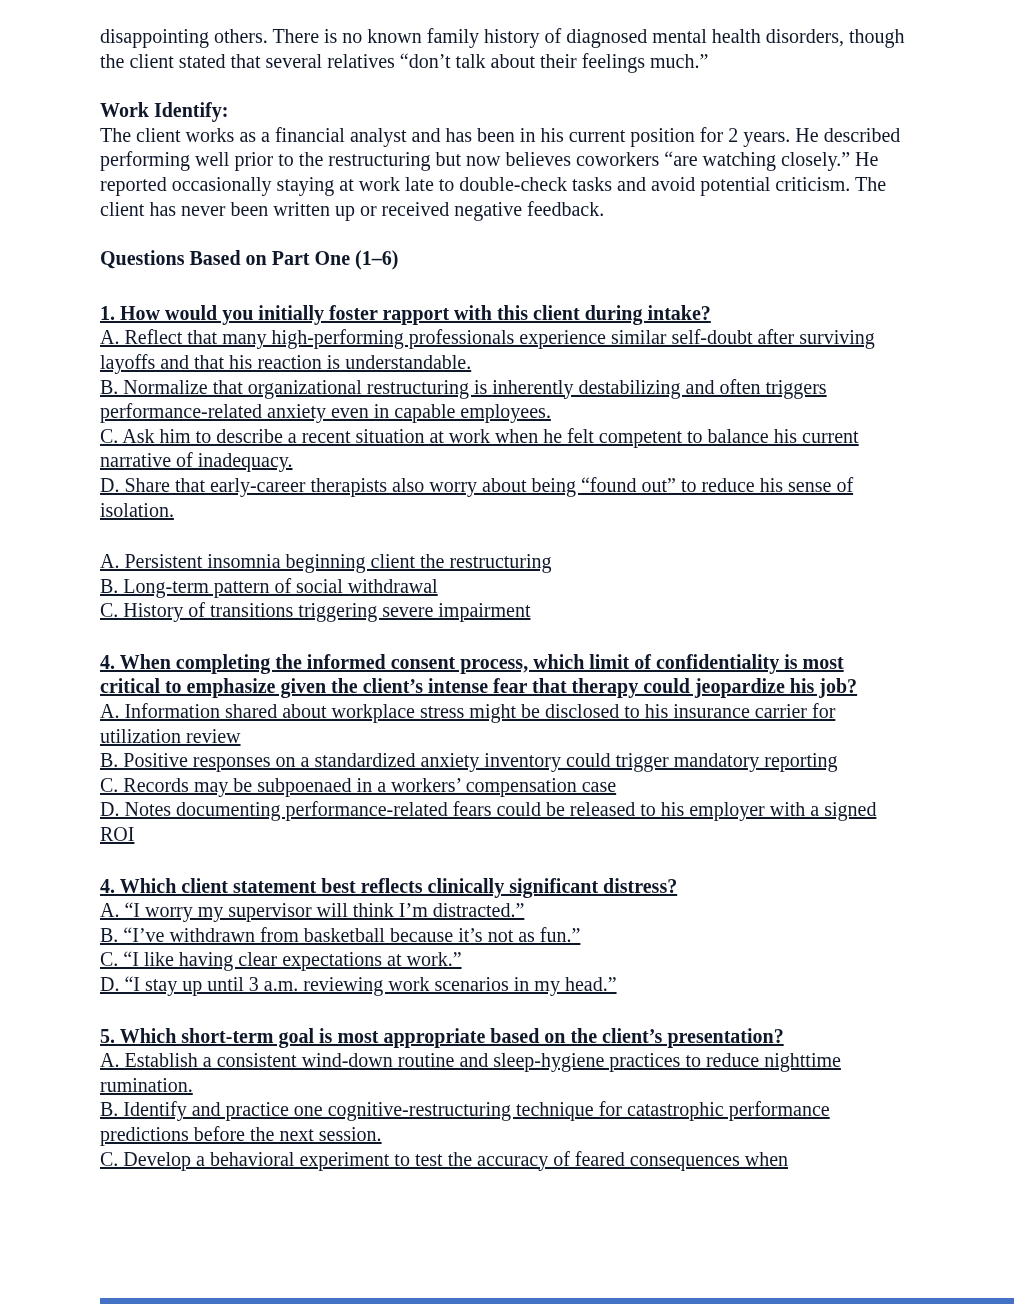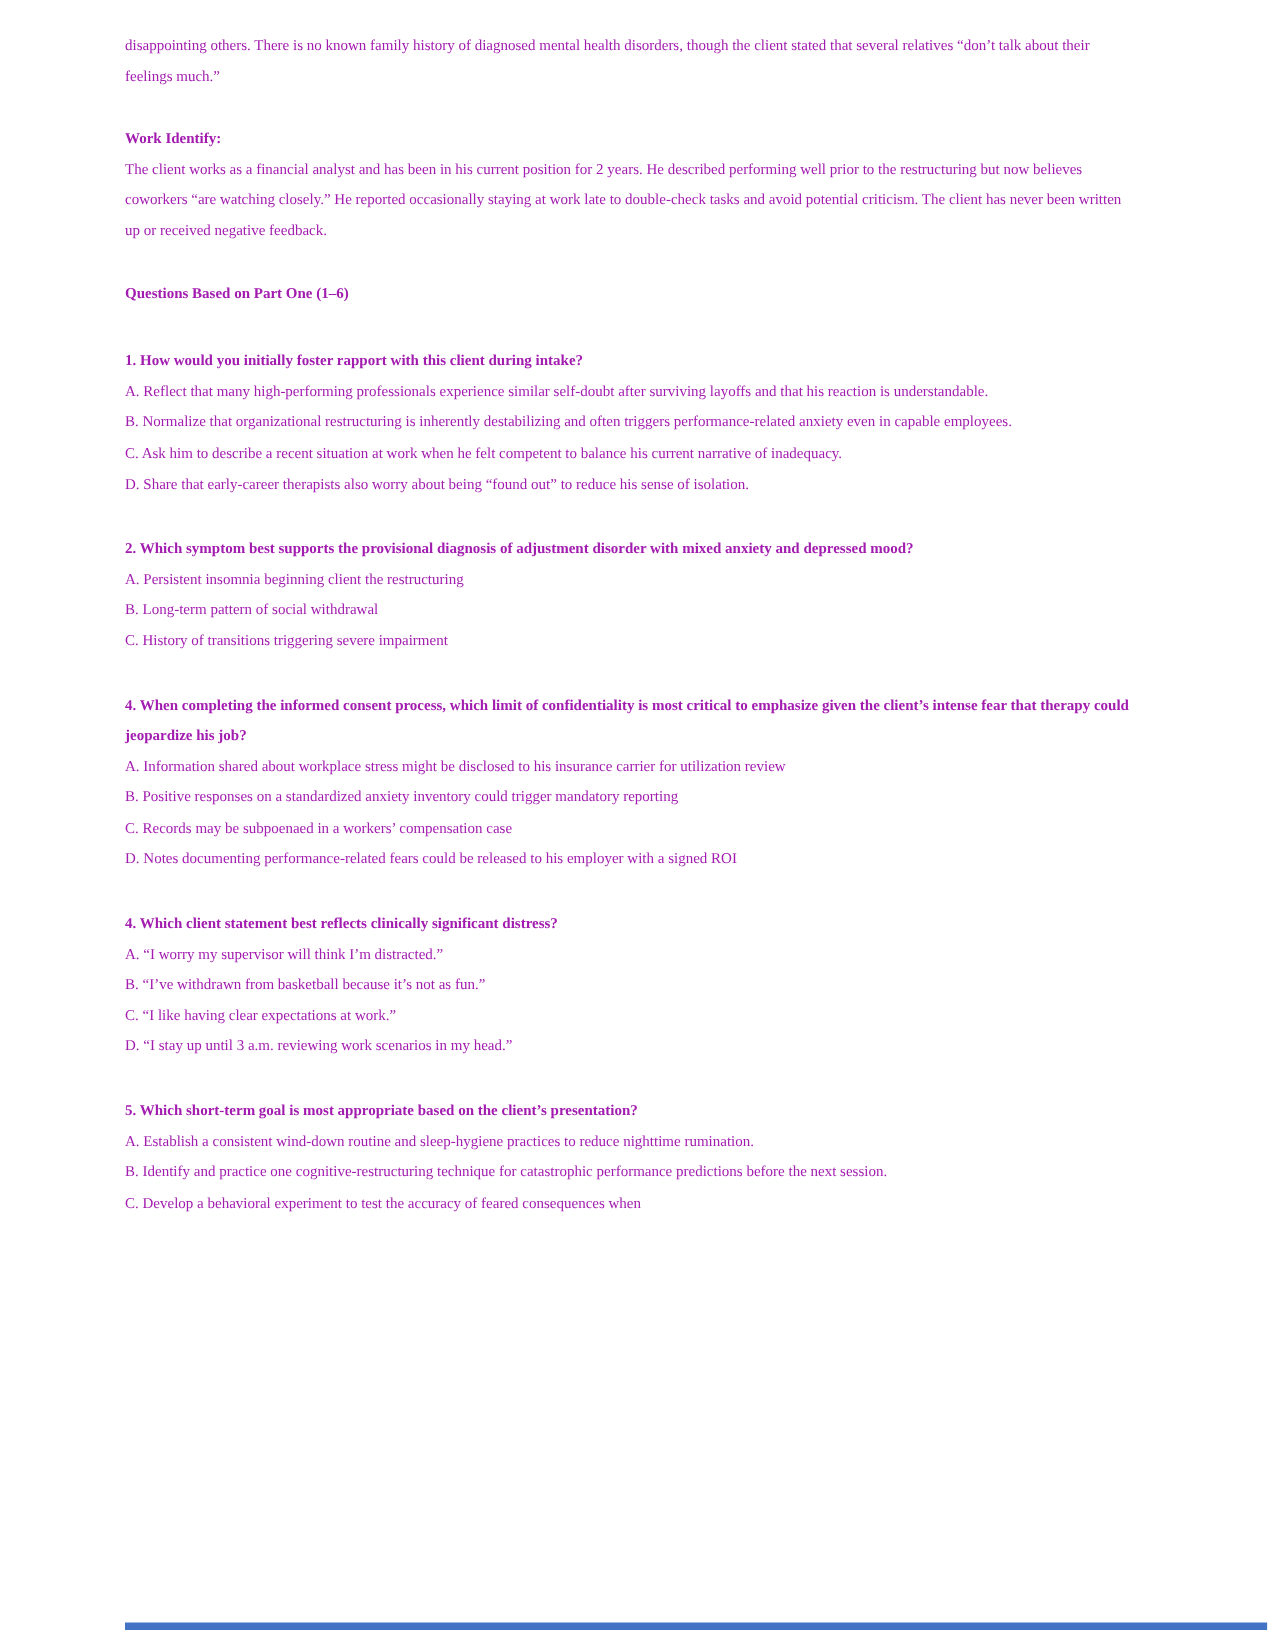--- a/index.html
+++ b/index.html
@@ -7,35 +7,36 @@
     padding: 0;
     background: #ffffff;
   }
   .page {
     position: relative;
     width: 1014px;
     height: 1304px;
     background: #ffffff;
     overflow: hidden;
     font-family: "Liberation Serif", "DejaVu Serif", serif;
-    font-size: 12px;
+    font-size: 20px;
     line-height: 24.6px;
-    color: #a21caf;
+    color: #0f172a;
   }
   .content {
     position: absolute;
     left: 100px;
     top: 24px;
     width: 806px;
   }
   .block {
     margin: 0 0 25px 0;
   }
   .qblock {
     margin: 5px 0 27px 0;
+    text-decoration: underline;
   }
   .bold {
     font-weight: bold;
   }
   .sect-heading {
     margin-bottom: 30px;
   }
   .bottom-bar {
     position: absolute;
     left: 100px;
@@ -61,21 +62,20 @@
 
     <div class="qblock">
       <div class="bold">1. How would you initially foster rapport with this client during intake?</div>
       <div>A. Reflect that many high-performing professionals experience similar self-doubt after surviving layoffs and that his reaction is understandable.</div>
       <div>B. Normalize that organizational restructuring is inherently destabilizing and often triggers performance-related anxiety even in capable employees.</div>
       <div>C. Ask him to describe a recent situation at work when he felt competent to balance his current narrative of inadequacy.</div>
       <div>D. Share that early-career therapists also worry about being “found out” to reduce his sense of isolation.</div>
     </div>
 
     <div class="qblock">
-      <div class="bold">2. Which symptom best supports the provisional diagnosis of adjustment disorder with mixed anxiety and depressed mood?</div>
       <div>A. Persistent insomnia beginning client the restructuring</div>
       <div>B. Long-term pattern of social withdrawal</div>
       <div>C. History of transitions triggering severe impairment</div>
     </div>
 
     <div class="qblock">
       <div class="bold">4. When completing the informed consent process, which limit of confidentiality is most critical to emphasize given the client’s intense fear that therapy could jeopardize his job?</div>
       <div>A. Information shared about workplace stress might be disclosed to his insurance carrier for utilization review</div>
       <div>B. Positive responses on a standardized anxiety inventory could trigger mandatory reporting</div>
       <div>C. Records may be subpoenaed in a workers’ compensation case</div>

